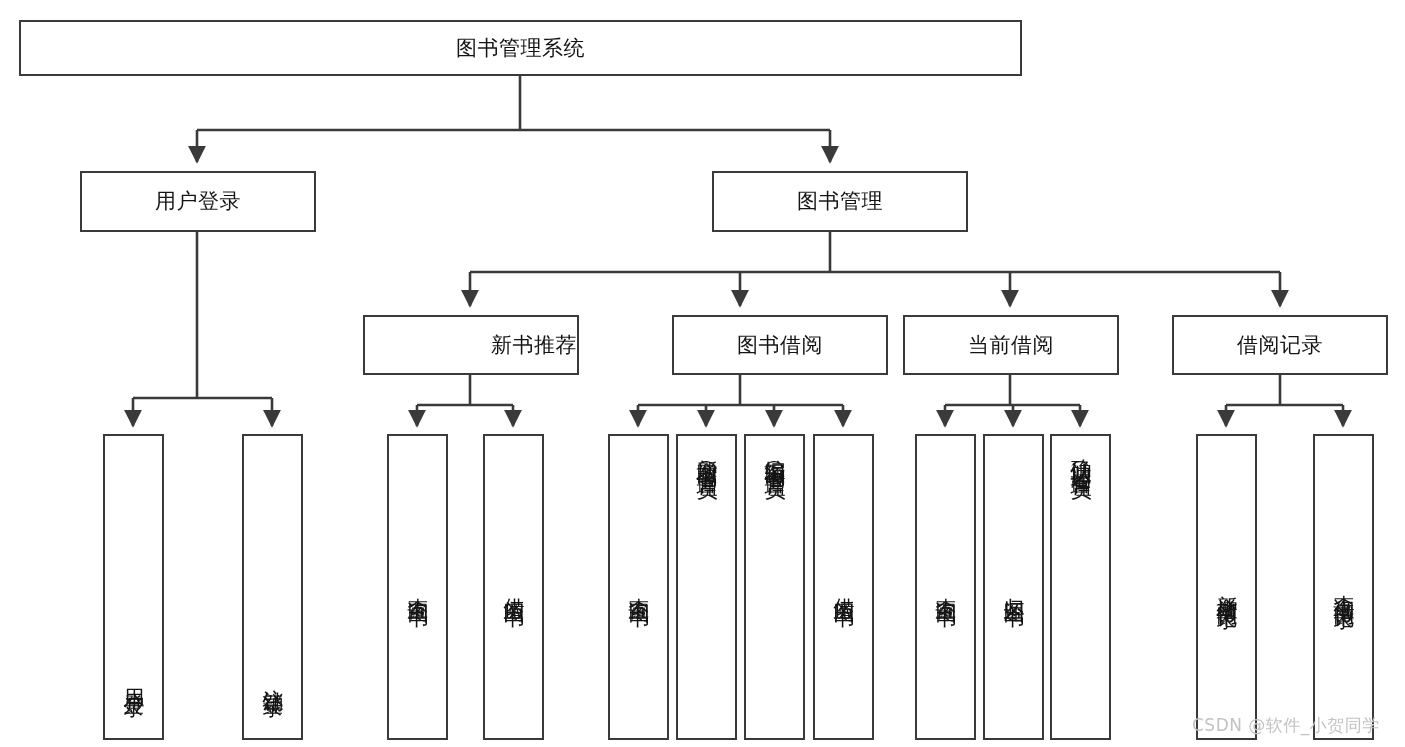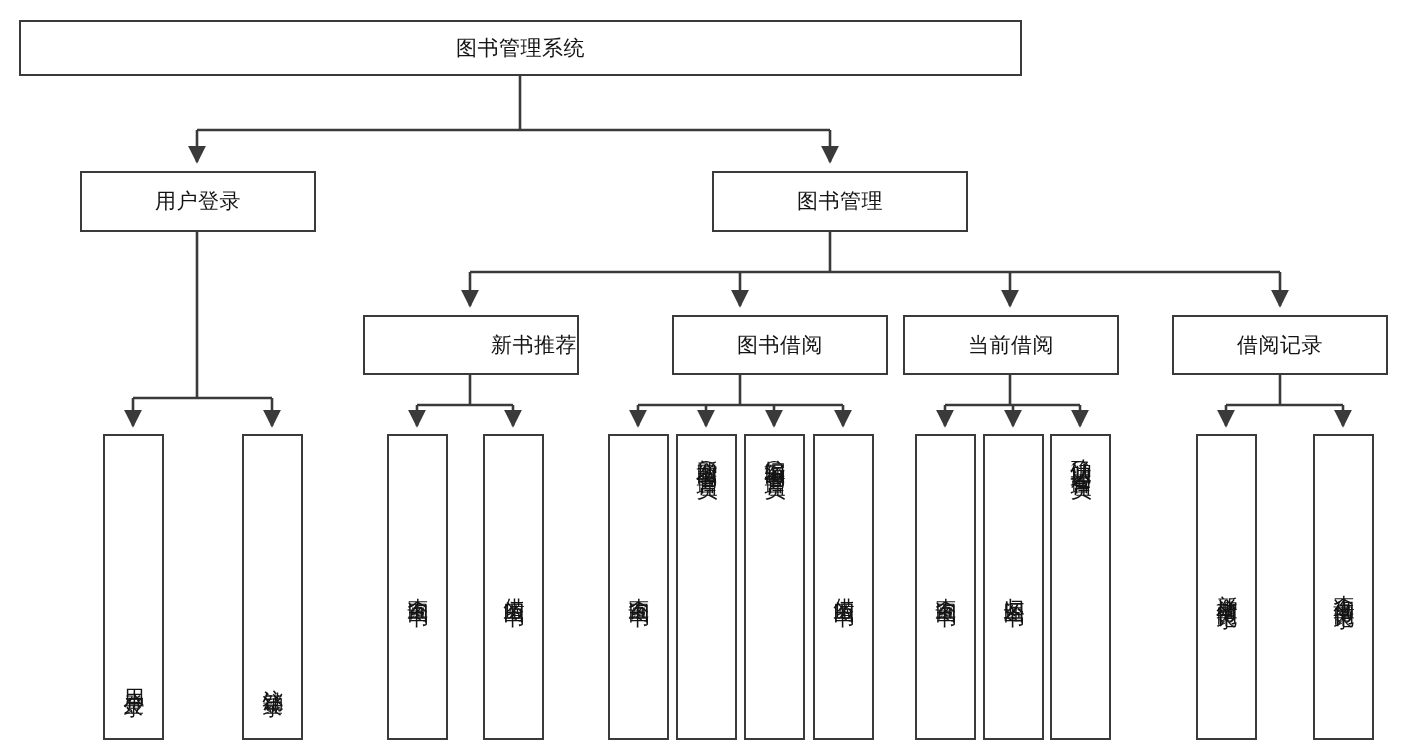--- a/index.html
+++ b/index.html
@@ -189,14 +189,15 @@
     <span class="vlabel">确认归还（管理员）</span>
   </div>
 
   <div class="leaf align-center" style="left:1196px; top:434px; width:61px; height:306px;">
     <span class="vlabel">新增借阅记录</span>
   </div>
   <div class="leaf align-center" style="left:1313px; top:434px; width:61px; height:306px;">
     <span class="vlabel">查询借阅记录</span>
   </div>
 
+  <div class="watermark" style="left:1192px; top:714px;">CSDN @软件_小贺同学</div>
 
 </div>
 
 </body></html>

